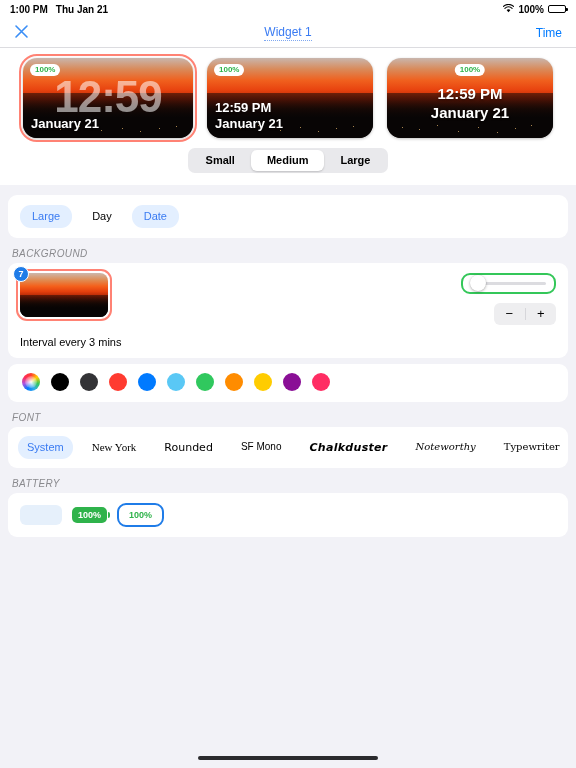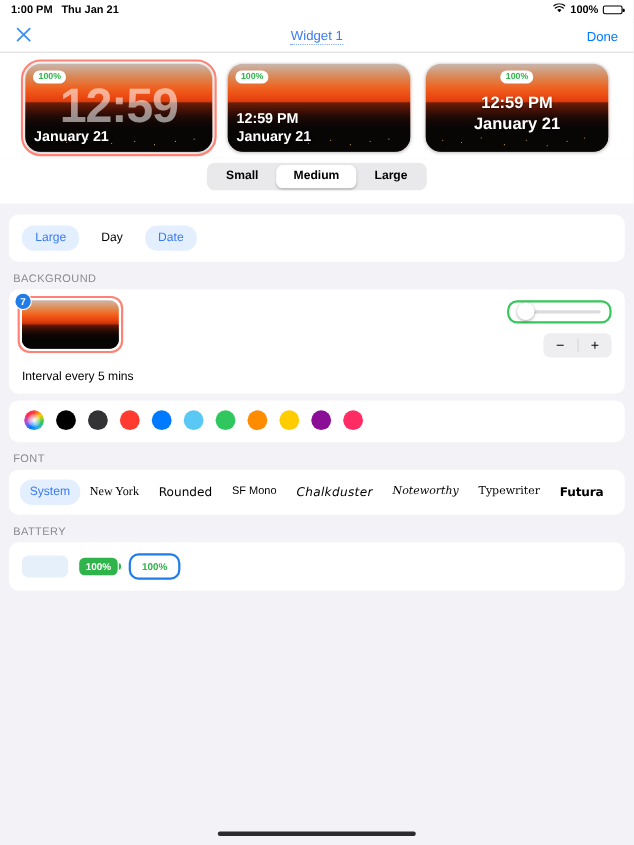--- a/index.html
+++ b/index.html
@@ -111,20 +111,21 @@
     padding: 2px; gap: 0;
   }
   .seg {
     font-size: 11px; color: #000; padding: 3px 16px; border-radius: 6px;
     cursor: pointer; line-height: 1.4; font-weight: bold;
   }
   .seg.active { background: #ffffff; box-shadow: 0 1px 2px rgba(0,0,0,.18); }
   .section-hdr {
     font-size: 10px; color: #8a8a8e; letter-spacing: .4px;
     padding: 10px 12px 4px;
+    font-style: italic;
   }
   .card {
     background: #ffffff; border-radius: 9px; margin: 0 8px;
   }
 
   
   .chips { display: flex; align-items: center; gap: 8px; padding: 10px 12px; }
   .chip {
     font-size: 11px; padding: 4px 12px; border-radius: 11px;
     color: #000; cursor: pointer; line-height: 1.3;
@@ -189,30 +190,30 @@
   .sw.wheel {
     background: conic-gradient(#ff3b30, #ffcc00, #34c759, #32ade6, #007aff, #af52de, #ff2d55, #ff3b30);
     position: relative;
   }
   .sw.wheel::after {
     content:""; position:absolute; inset:3px; border-radius:50%;
     background: radial-gradient(circle at 50% 50%, #fff 0%, rgba(255,255,255,.15) 75%);
   }
 
   
-  .fonts { display: flex; align-items: center; padding: 9px 10px; gap: 0; overflow: hidden; }
+  .fonts { display: flex; align-items: center; padding: 9px 10px; gap: 10px; overflow: hidden; }
   .fchip {
     font-size: 11px; color: #000; padding: 4px 9px; border-radius: 11px;
     white-space: nowrap; cursor: pointer; line-height: 1.4;
   }
   .fchip.on { background: #e3efff; color: #3a7bf2; }
   .f-newyork { font-family: "Liberation Serif", serif; }
   .f-rounded { font-family: "DejaVu Sans", sans-serif; }
   .f-sfmono  { font-family: Liberation Sans, sans-serif; font-size: 10px; }
-  .f-chalk   { font-family: "DejaVu Sans", sans-serif; font-weight: 400; font-style: italic; letter-spacing: .3px; }
+  .f-chalk   { font-family: "DejaVu Sans", sans-serif; font-weight: 700; font-style: italic; letter-spacing: .3px; }
   .f-note    { font-family: "DejaVu Serif", serif; font-style: italic; font-size: 10px; }
   .f-type    { font-family: "DejaVu Serif", serif; font-size: 10px; }
   .f-futura  { font-family: "DejaVu Sans", sans-serif; font-weight: 700; letter-spacing: -.2px; }
 
   
   .batts { display: flex; align-items: center; gap: 10px; padding: 10px 12px; }
   .bopt-blank {
     width: 42px; height: 20px; background: #e6f0fb; border-radius: 6px; cursor: pointer;
   }
   .bopt-green {
@@ -262,21 +263,21 @@
     </div>
   </div>
 
   <div class="navbar">
     <div class="close-x">
       <svg width="15" height="15" viewBox="0 0 15 15">
         <path d="M2 2 L13 13 M13 2 L2 13" stroke="#3a8ef6" stroke-width="1.6" stroke-linecap="round"></path>
       </svg>
     </div>
     <div class="nav-title">Widget 1</div>
-    <div class="done-btn">Done</div>
+    <div class="done-btn">Time</div>
   </div>
 
   <div class="previews">
 
     <div class="wcard-wrap">
       <div class="wcard small">
         <div class="hill"></div>
         <div class="dots">
           <i style="left:12%;bottom:28%"></i>
             <i style="left:22%;bottom:22%"></i>
@@ -373,21 +374,21 @@
             <div class="slider-knob"></div>
           </div>
         </div>
         <div class="stepper">
           <div class="step-btn">−</div>
           <div class="step-div"></div>
           <div class="step-btn">+</div>
         </div>
       </div>
     </div>
-    <div class="interval-label">Interval every 5 mins</div>
+    <div class="interval-label">Interval every 3 mins</div>
   </div>
 
   <div style="height:6px"></div>
   <div class="card">
     <div class="colors">
       <div class="sw wheel"></div>
       <div class="sw" style="background:#000000"></div>
       <div class="sw" style="background:#333336"></div>
       <div class="sw" style="background:#ff3b30"></div>
       <div class="sw" style="background:#007aff"></div>

